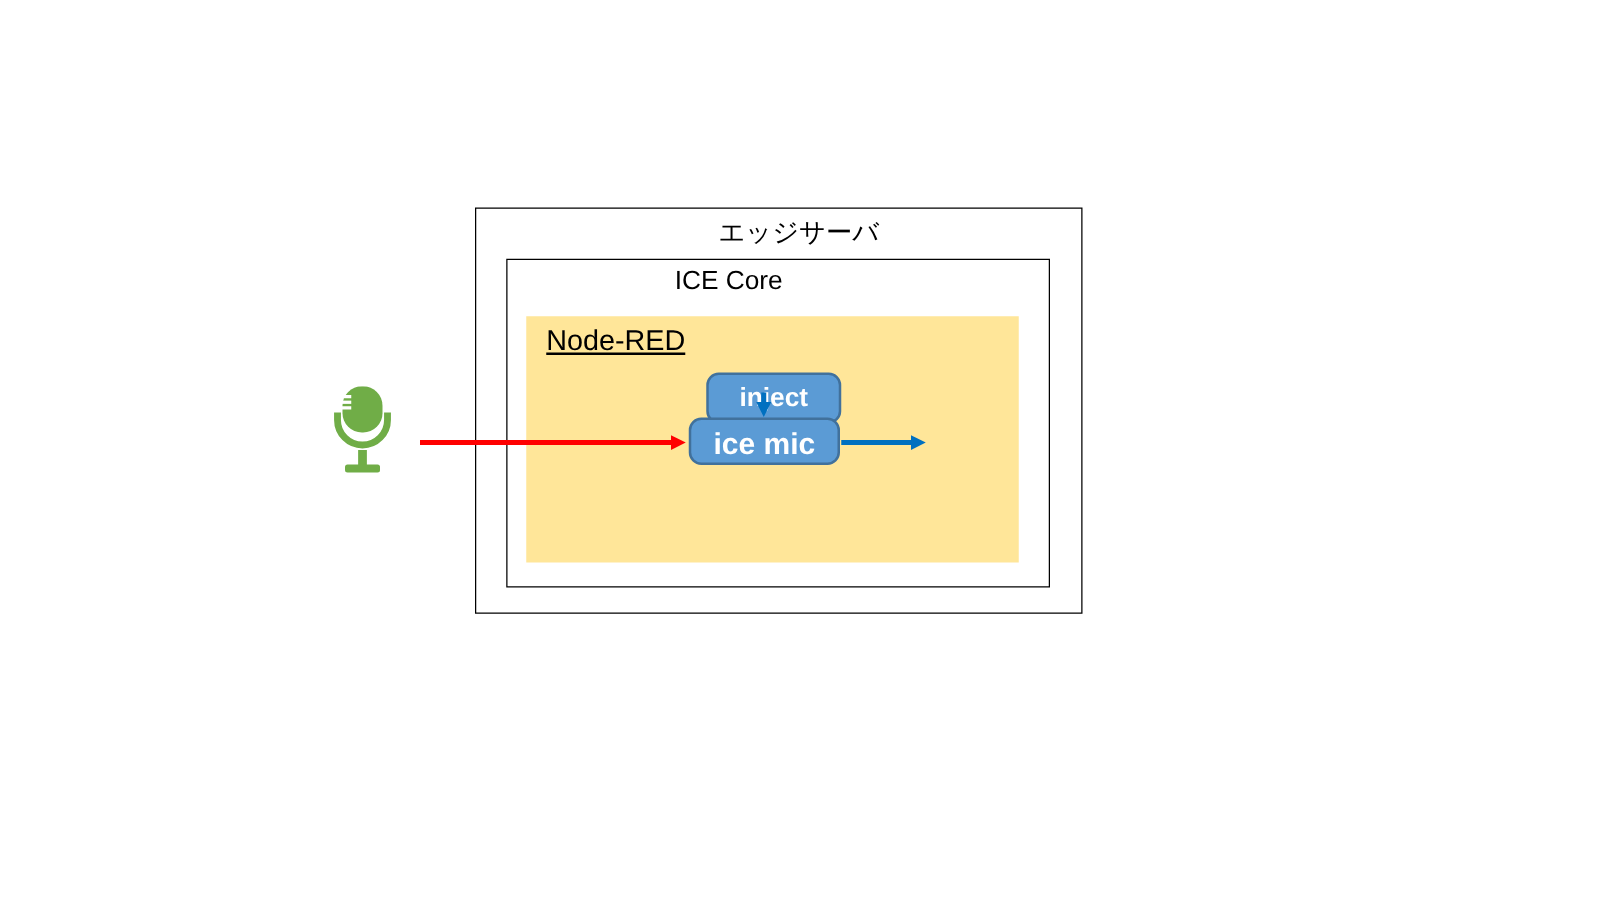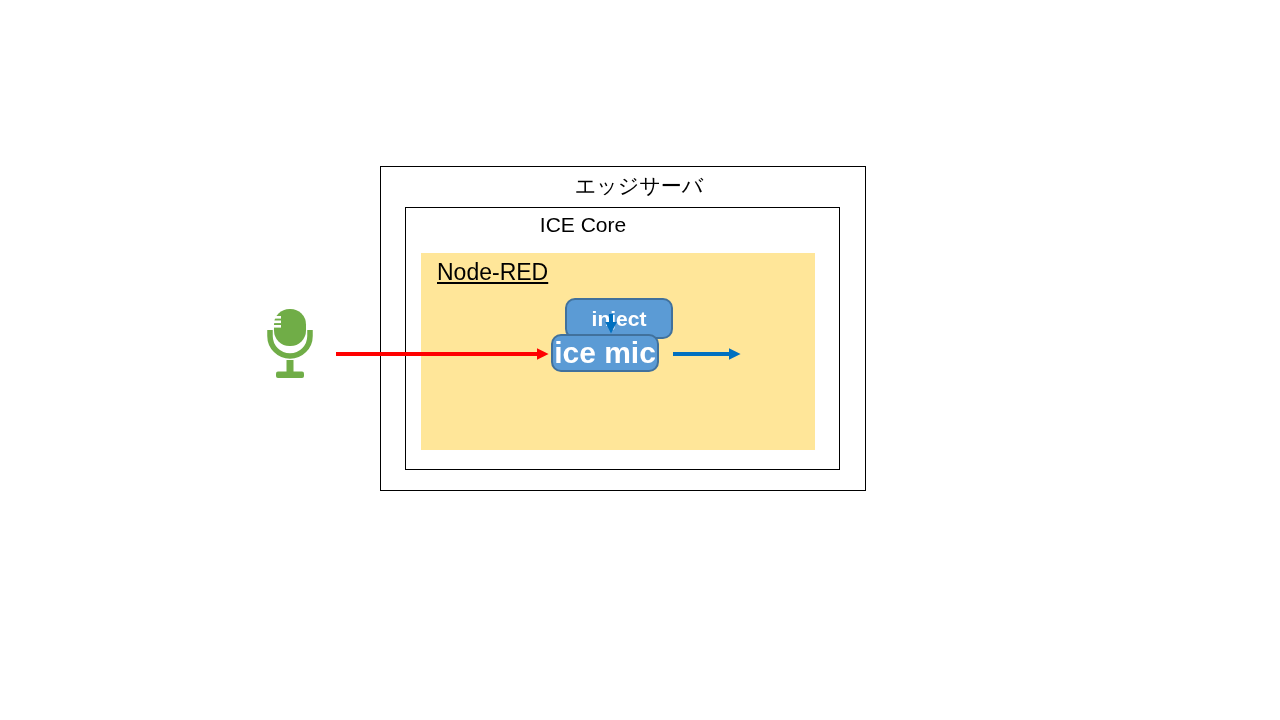--- a/index.html
+++ b/index.html
@@ -74,22 +74,23 @@
     font-weight: bold;
   }
   .node-inject {
     left: 565px; top: 272px;
     width: 108px; height: 41px;
     font-size: 21px;
     margin-top: 26px;
   }
   .node-ice-mic {
     left: 551px; top: 334px;
-    width: 108px; height: 38px;
-    font-size: 30px;
+    width: 121px; height: 38px;
+    font-size: 24px;
+    align-items: flex-end;
   }
   .annotation {
     position: absolute;
     left: 448px; top: 380px;
     width: 300px;
     text-align: center;
     font-size: 21px;
     line-height: 27px;
     color: var(--text, #000);
   }

